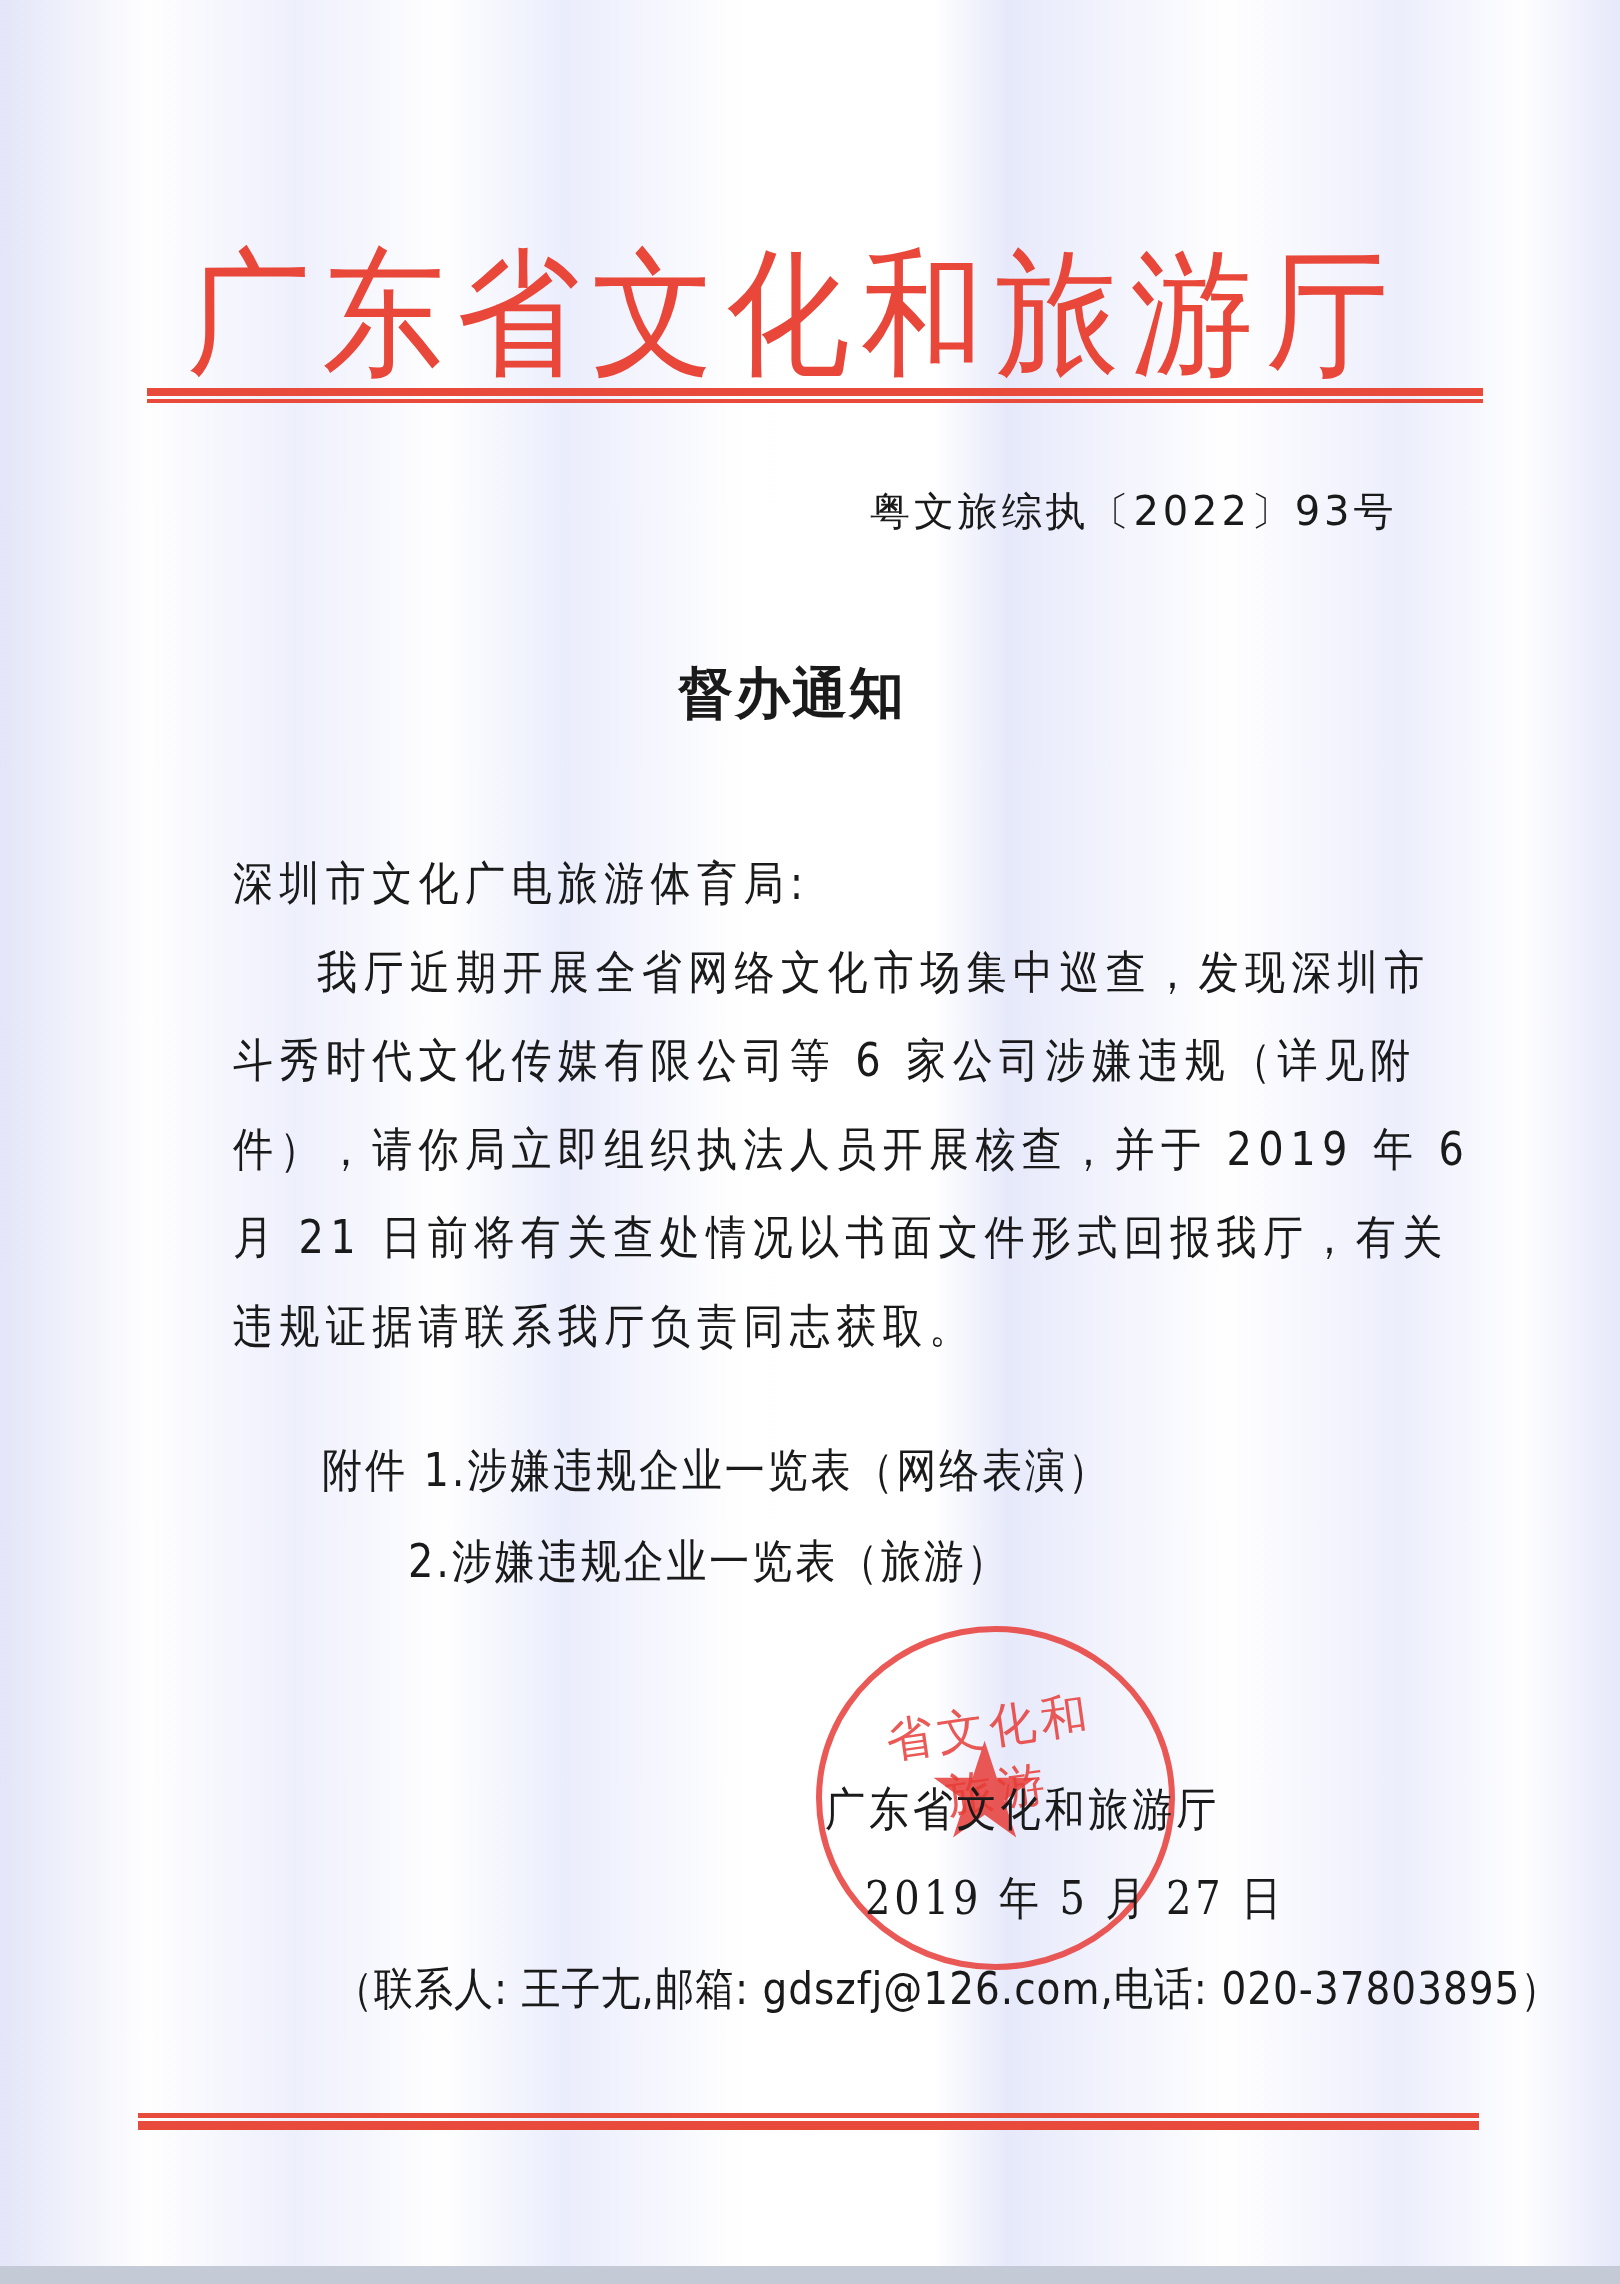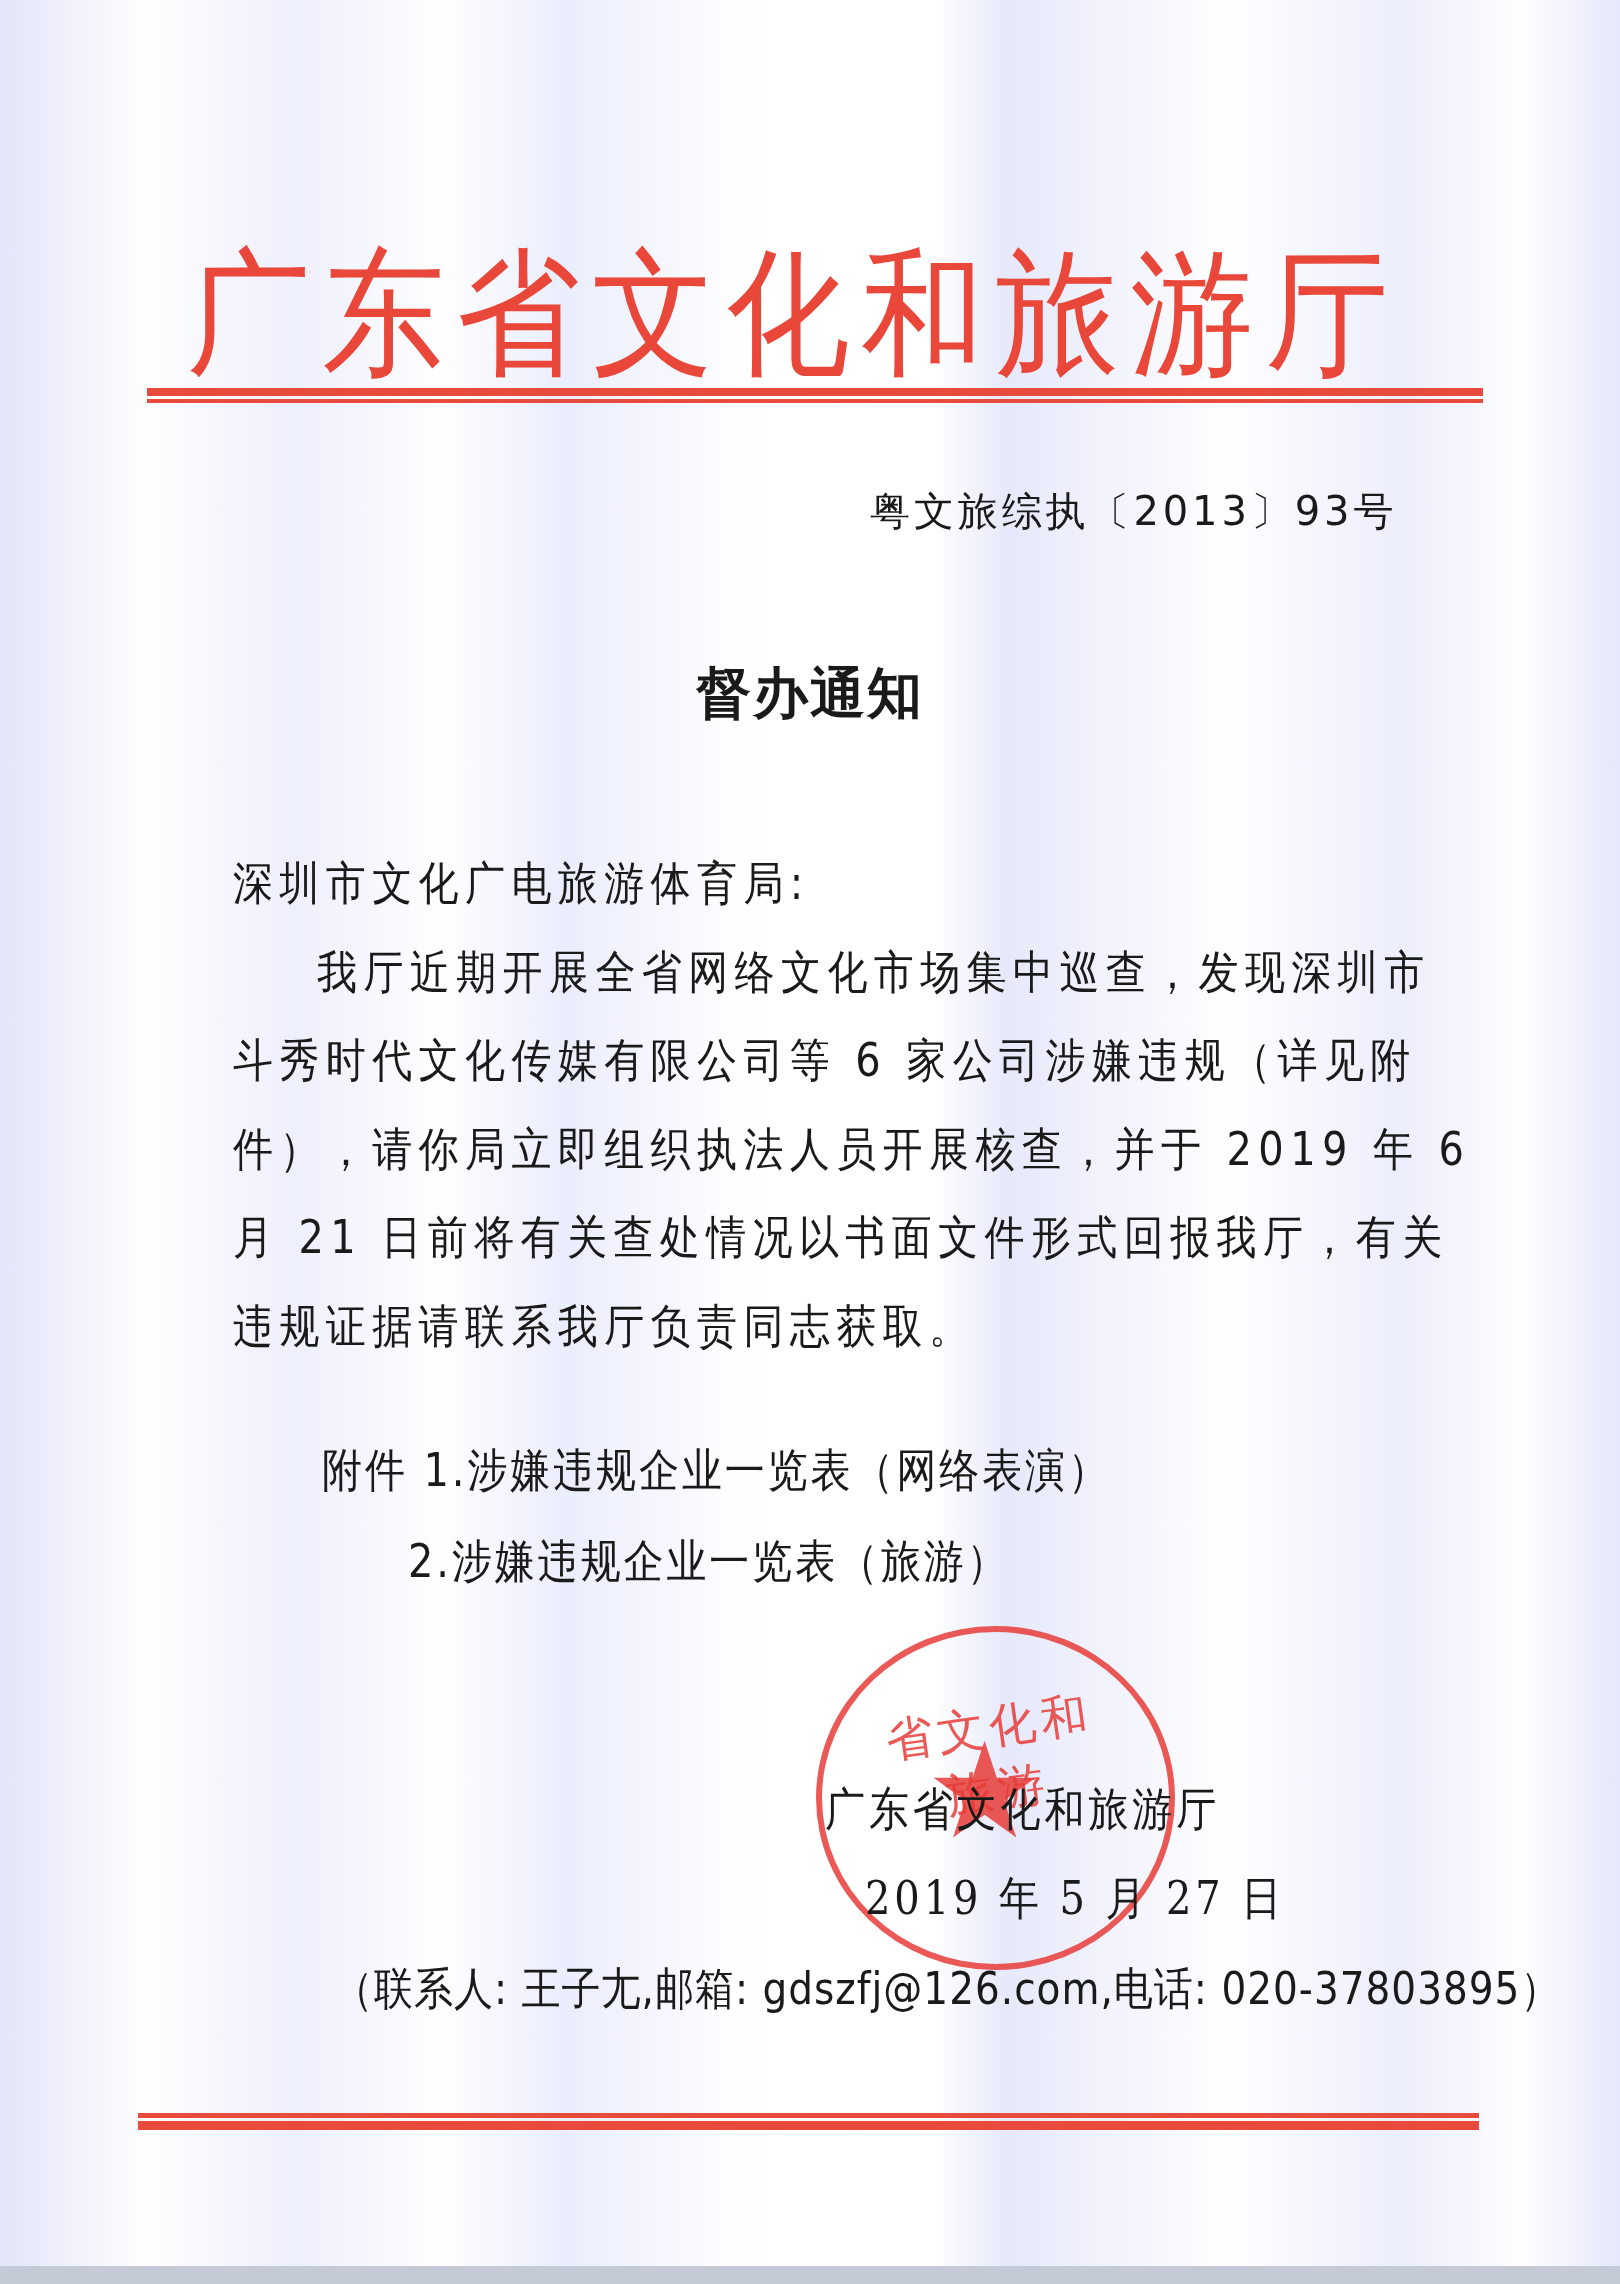--- a/index.html
+++ b/index.html
@@ -23,21 +23,21 @@
     font-family:"DejaVu Serif", serif; font-size:123px; line-height:147px;
     color:#e8473a; letter-spacing:11.8px; white-space:nowrap;
     transform:scaleY(1.12); transform-origin:top left;
   }
   .rule-thick { background:#e84a3c; }
   .docnum {
     left:870px; top:484px; font-size:40px; line-height:54px; white-space:nowrap;
     font-family:"DejaVu Sans", sans-serif; letter-spacing:3.9px;
   }
   .title {
-    left:696px; top:658px; font-family:"DejaVu Serif", serif; font-weight:bold;
+    left:678px; top:658px; font-family:"DejaVu Serif", serif; font-weight:bold;
     font-size:55px; line-height:69px; white-space:nowrap; letter-spacing:2px;
   }
   .body-line {
     font-size:40px; line-height:54px; white-space:nowrap; letter-spacing:6.4px;
     transform:scaleY(1.15); transform-origin:top left;
   }
   .serif { font-family:"DejaVu Serif", serif; }
   .stamp {
     left:816px; top:1626px; width:359px; height:344px;
     border:6.9px solid rgba(230,60,55,0.85); border-radius:50%;
@@ -49,21 +49,21 @@
   .stamp-star { color:rgba(230,60,55,0.85); font-size:133px; line-height:1; }
   .bottom-shadow { left:0; top:2266px; width:1620px; height:17.7px; background:#c4cbd6; }
 </style>
 </head>
 <body>
 
 <div class="abs masthead">广东省文化和旅游厅</div>
 <div class="abs rule-thick" style="left:147px;top:388px;width:1336px;height:7.9px;"></div>
 <div class="abs rule-thick" style="left:147px;top:399px;width:1336px;height:3.9px;"></div>
 
-<div class="abs docnum">粤文旅综执〔2013〕93号</div>
+<div class="abs docnum">粤文旅综执〔2022〕93号</div>
 
 <div class="abs title">督办通知</div>
 
 <div class="abs body-line" style="left:233px;top:852px;">深圳市文化广电旅游体育局:</div>
 
 <div class="abs body-line" style="left:317px;top:941px;">我厅近期开展全省网络文化市场集中巡查，发现深圳市</div>
 <div class="abs body-line" style="left:233px;top:1029px;">斗秀时代文化传媒有限公司等 6 家公司涉嫌违规（详见附</div>
 <div class="abs body-line" style="left:233px;top:1118px;">件），请你局立即组织执法人员开展核查，并于 2019 年 6</div>
 <div class="abs body-line" style="left:233px;top:1206px;">月 21 日前将有关查处情况以书面文件形式回报我厅，有关</div>
 <div class="abs body-line" style="left:233px;top:1295px;">违规证据请联系我厅负责同志获取。</div>

